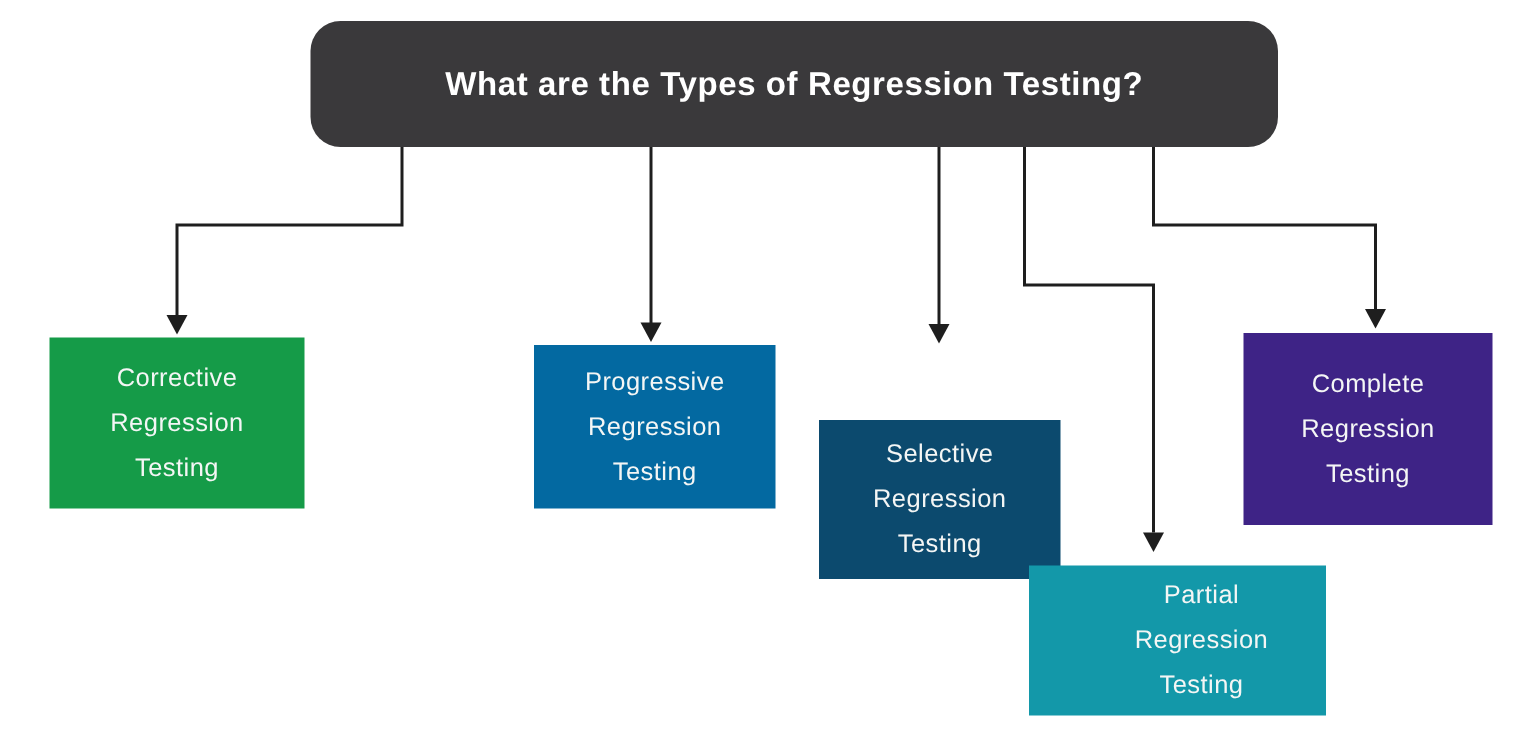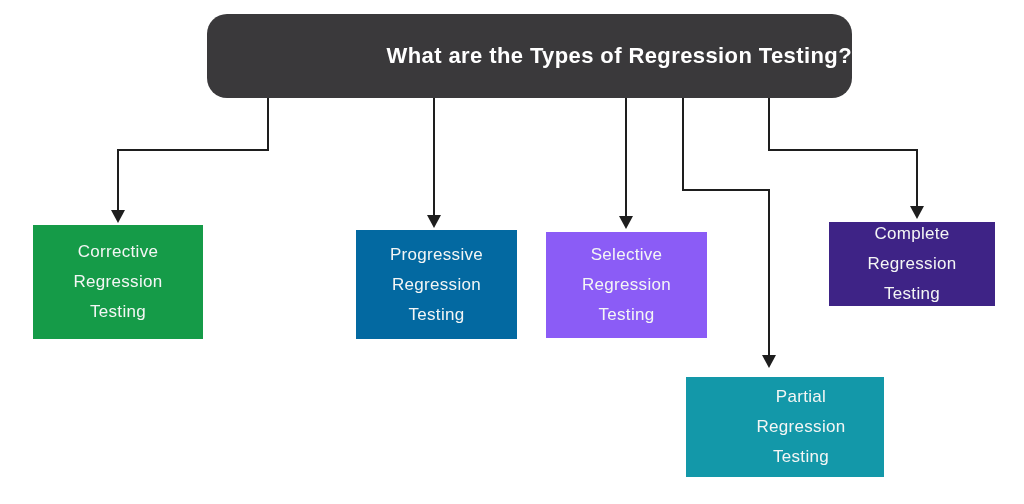--- a/index.html
+++ b/index.html
@@ -34,21 +34,21 @@
   }
   .header-box {
     position: absolute;
     left: 207px;
     top: 14px;
     width: 645px;
     height: 84px;
     border-radius: 20px;
     display: flex;
     align-items: center;
-    justify-content: flex-end;
+    justify-content: center;
   }
   .header-box .title {
     font-size: 22px;
     font-weight: bold;
     letter-spacing: 0.4px;
     text-align: center;
     white-space: nowrap;
   }
   .node {
     position: absolute;
@@ -62,21 +62,21 @@
     font-weight: 400;
     line-height: 30px;
     letter-spacing: 0.3px;
     white-space: pre-line;
   }
   
   .node-1 { left: 33px;  top: 225px; width: 170px; height: 114px; }
   .node-2 { left: 356px; top: 230px; width: 161px; height: 109px; }
   .node-3 { left: 546px; top: 232px; width: 161px; height: 106px; }
   .node-4 { left: 686px; top: 377px; width: 166px; height: 100px; padding-left: 32px; }
-  .node-5 { left: 829px; top: 222px; width: 166px; height: 84px; }
+  .node-5 { left: 829px; top: 222px; width: 166px; height: 128px; }
 </style>
 </head>
 <body style="background: rgb(255, 255, 255);">
 
 <div class="canvas">
 
   <svg class="connectors" viewBox="0 0 1024 504" style="color: rgb(30, 30, 30);">
 
     <path d="M268 98 V150 H118 V210"></path>
     <polygon points="111,210 125,210 118,223"></polygon>
@@ -103,21 +103,21 @@
 Regression
 Testing</span>
   </div>
 
   <div class="node node-2" style="background-color: #0369a1; color: rgb(244, 246, 245);">
     <span class="label">Progressive
 Regression
 Testing</span>
   </div>
 
-  <div class="node node-3" style="background-color: #8b5cf6; color: rgb(244, 246, 245);">
+  <div class="node node-3" style="background-color: #0c4a6e; color: rgb(244, 246, 245); margin-top: 48px;">
     <span class="label">Selective
 Regression
 Testing</span>
   </div>
 
   <div class="node node-4" style="background-color: rgb(19, 152, 169); color: rgb(244, 246, 245);">
     <span class="label">Partial
 Regression
 Testing</span>
   </div>

